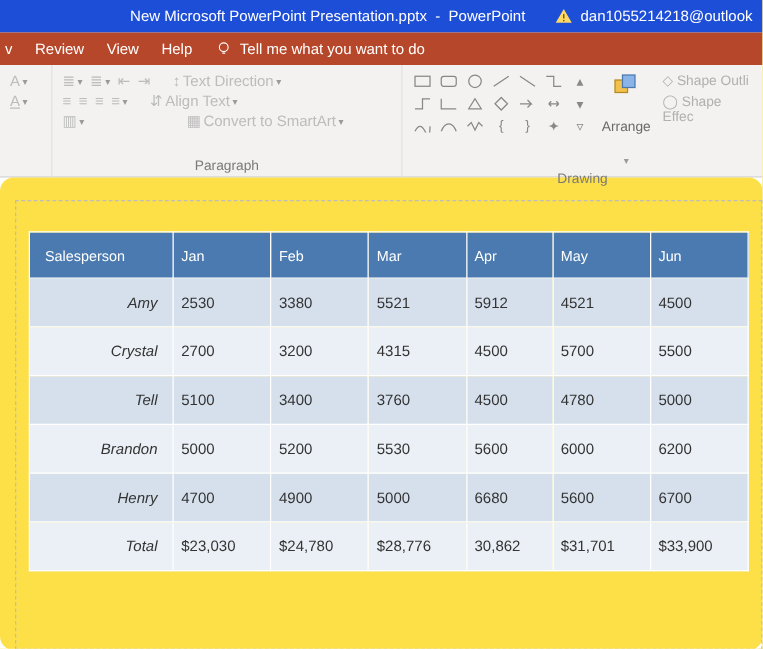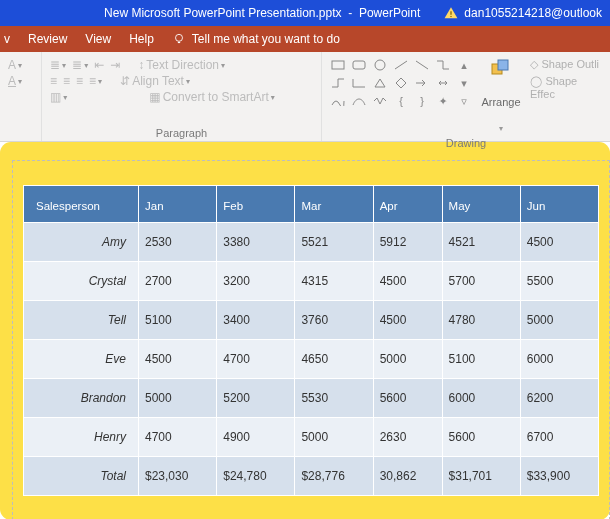--- a/index.html
+++ b/index.html
@@ -254,43 +254,34 @@
           <tr>
             <td>Tell</td>
             <td>5100</td>
             <td>3400</td>
             <td>3760</td>
             <td>4500</td>
             <td>4780</td>
             <td>5000</td>
           </tr>
           <tr>
-            <td>Eve</td>
-            <td>4500</td>
-            <td>4700</td>
-            <td>4650</td>
-            <td>5000</td>
-            <td>5100</td>
-            <td>6000</td>
-          </tr>
-          <tr>
             <td>Brandon</td>
             <td>5000</td>
             <td>5200</td>
             <td>5530</td>
             <td>5600</td>
             <td>6000</td>
             <td>6200</td>
           </tr>
           <tr>
             <td>Henry</td>
             <td>4700</td>
             <td>4900</td>
             <td>5000</td>
-            <td>2630</td>
+            <td>6680</td>
             <td>5600</td>
             <td>6700</td>
           </tr>
           <tr>
             <td>Total</td>
             <td>$23,030</td>
             <td>$24,780</td>
             <td>$28,776</td>
             <td>30,862</td>
             <td>$31,701</td>

